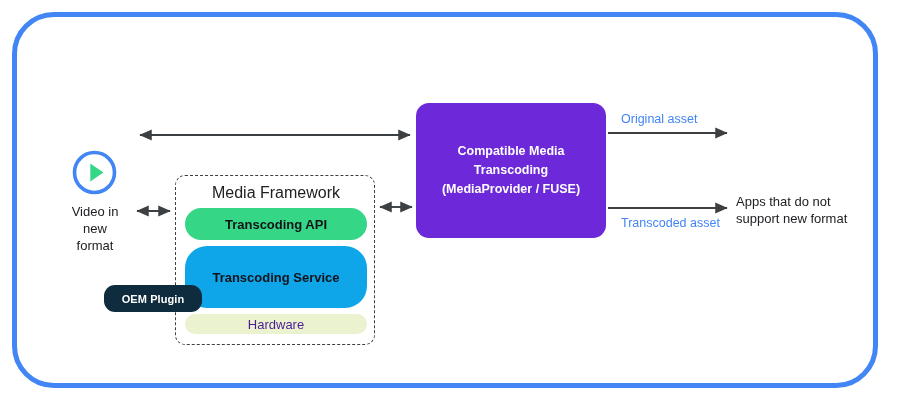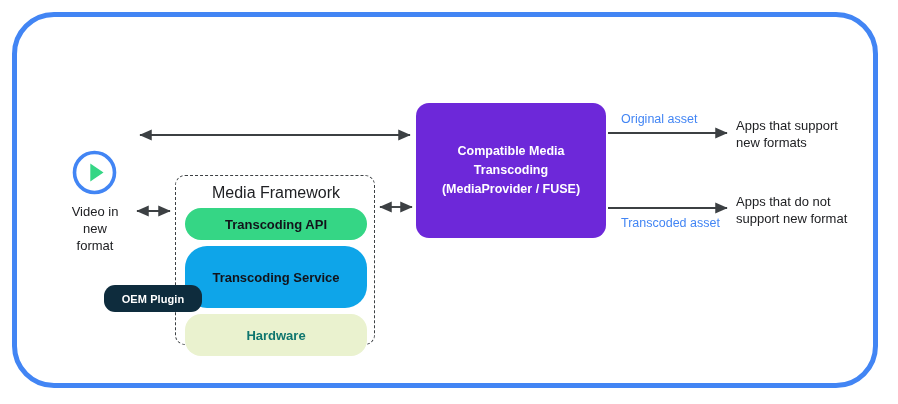--- a/index.html
+++ b/index.html
@@ -102,26 +102,26 @@
     background: #35d685;
   }
   #box-service {
     top: 70px;
     height: 62px;
     background: #0ea5e9;
     border-radius: 22px;
   }
   #box-hardware {
     top: 138px;
-    height: 42px;
+    height: 20px;
     background: #eaf2cf;
     border-radius: 16px;
-    font-weight: bold;
-    font-size: 13px;
-    color: #0f766e;
+    font-weight: normal;
+    font-size: 13px;
+    color: #4c1d95;
   }
   #oem-plugin {
     position: absolute;
     left: 104px;
     top: 285px;
     width: 98px;
     height: 27px;
     display: flex;
     align-items: center;
     justify-content: center;
@@ -252,23 +252,19 @@
       <span class="l">Compatible Media</span>
       <span class="l">Transcoding</span>
       <span class="l">(MediaProvider / FUSE)</span>
     </div>
   </div>
 
   <div class="asset-label" id="label-original">Original asset</div>
 
   <div class="asset-label" id="label-transcoded">Transcoded asset</div>
 
-  <div class="app-label" id="label-apps-support">
-    <span>Apps that support</span><br>
-    <span>new formats</span>
-  </div>
 
   <div class="app-label" id="label-apps-nosupport">
     <span>Apps that do not</span><br>
     <span>support new format</span>
   </div>
 
 </div>
 
 </body></html>

